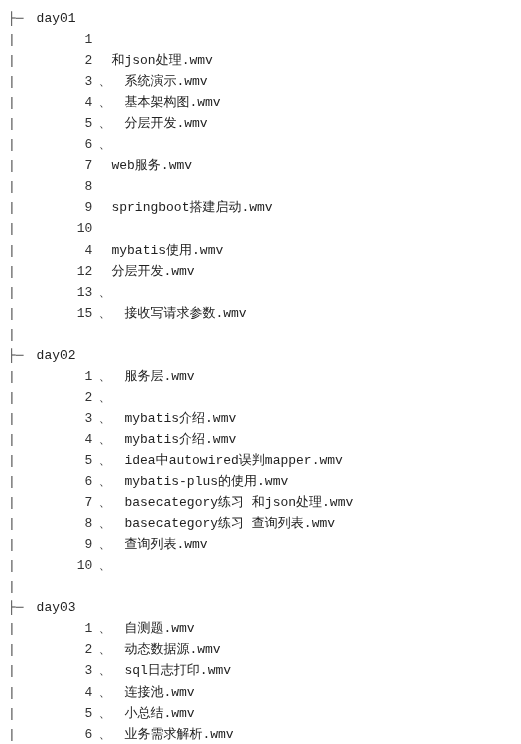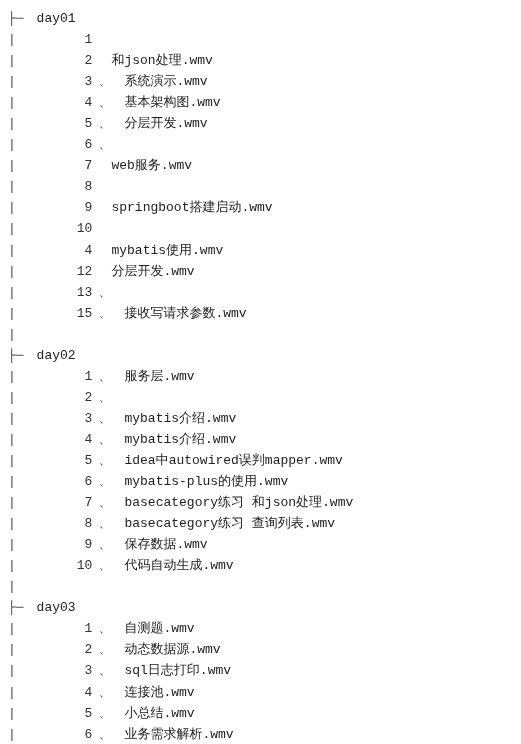--- a/index.html
+++ b/index.html
@@ -177,27 +177,26 @@
     <div class="file-line">
       <span class="pipe">|       </span>
       <span class="idx">8</span>
       <span>、</span>
       <span class="name">basecategory练习 查询列表.wmv</span>
     </div>
     <div class="file-line">
       <span class="pipe">|       </span>
       <span class="idx">9</span>
       <span>、</span>
-      <span class="name">保存数据.wmv</span>
+      <span class="name">查询列表.wmv</span>
     </div>
     <div class="file-line">
       <span class="pipe">|       </span>
       <span class="idx">10</span>
       <span>、</span>
-      <span class="name">代码自动生成.wmv</span>
     </div>
     <div class="file-line">
       <span class="pipe">|</span>
     </div>
     <div class="folder-line">
       <span class="branch">├─</span>
       <span class="name">day03</span>
     </div>
     <div class="file-line">
       <span class="pipe">|       </span>

